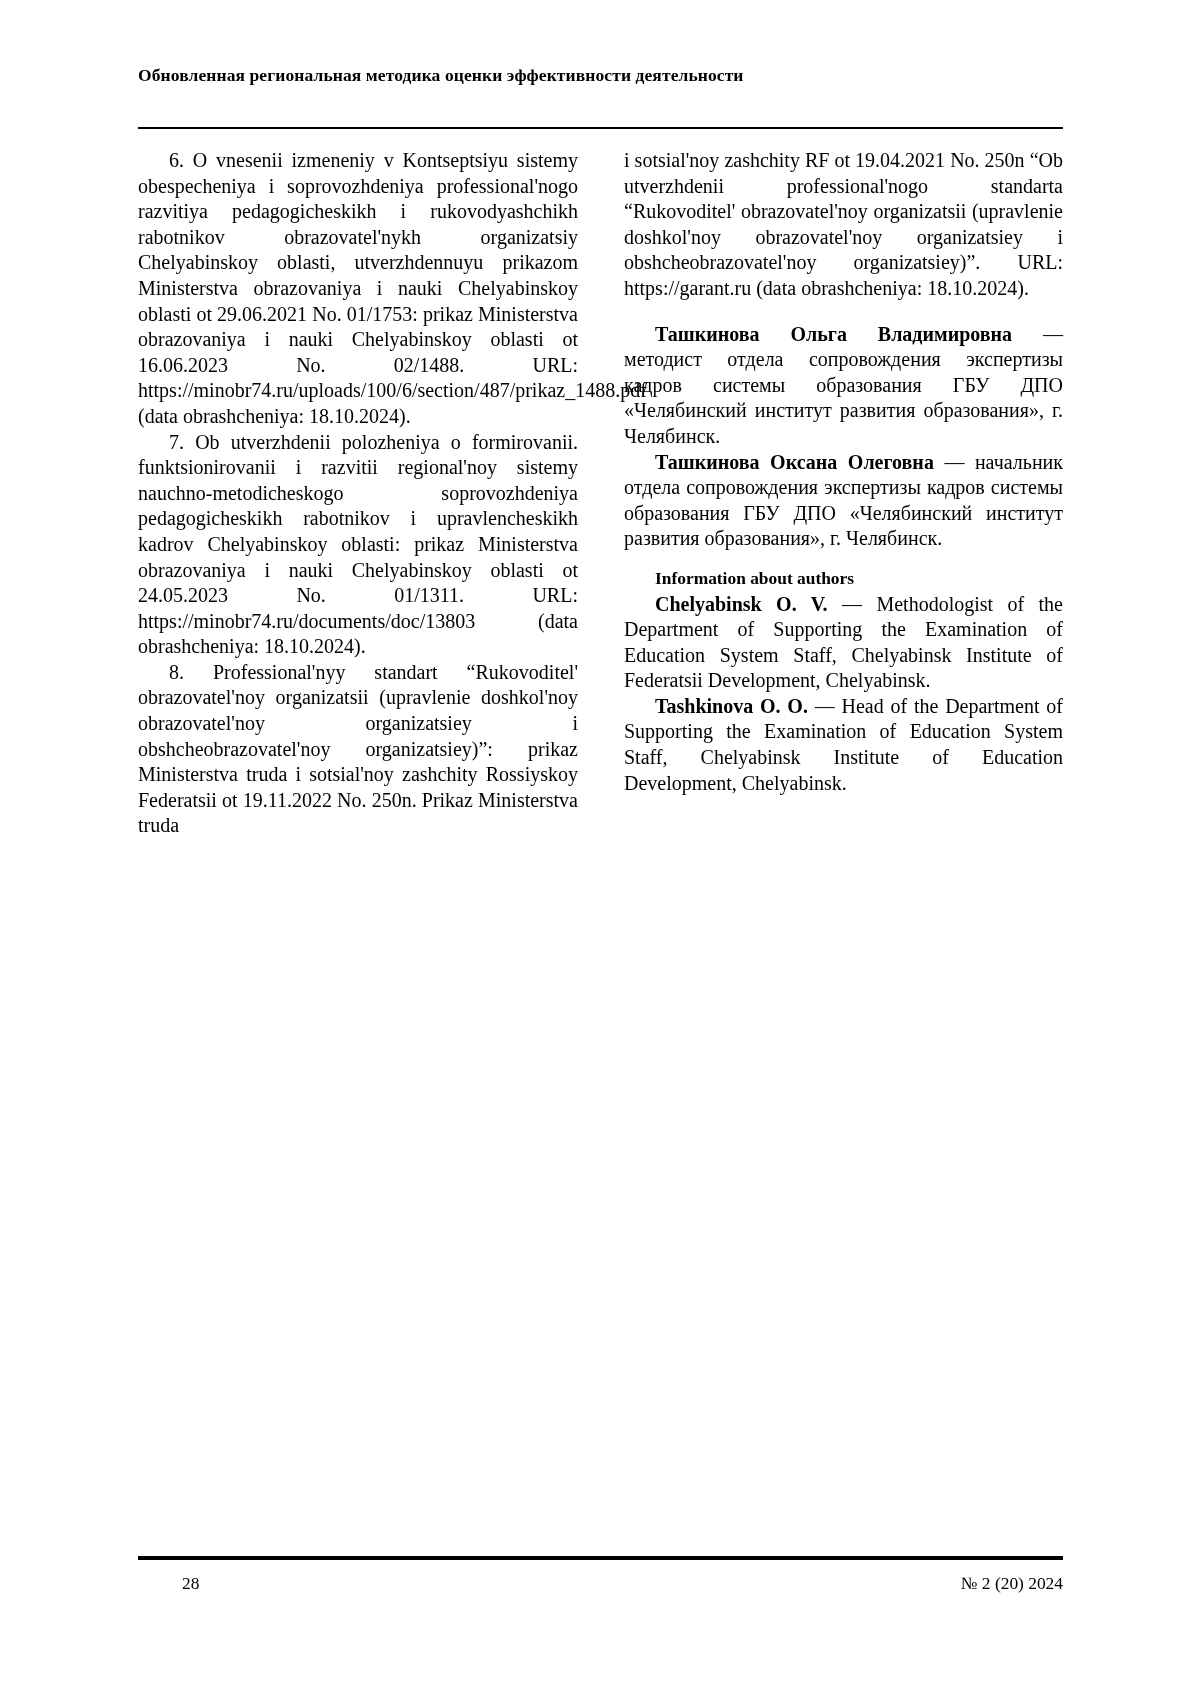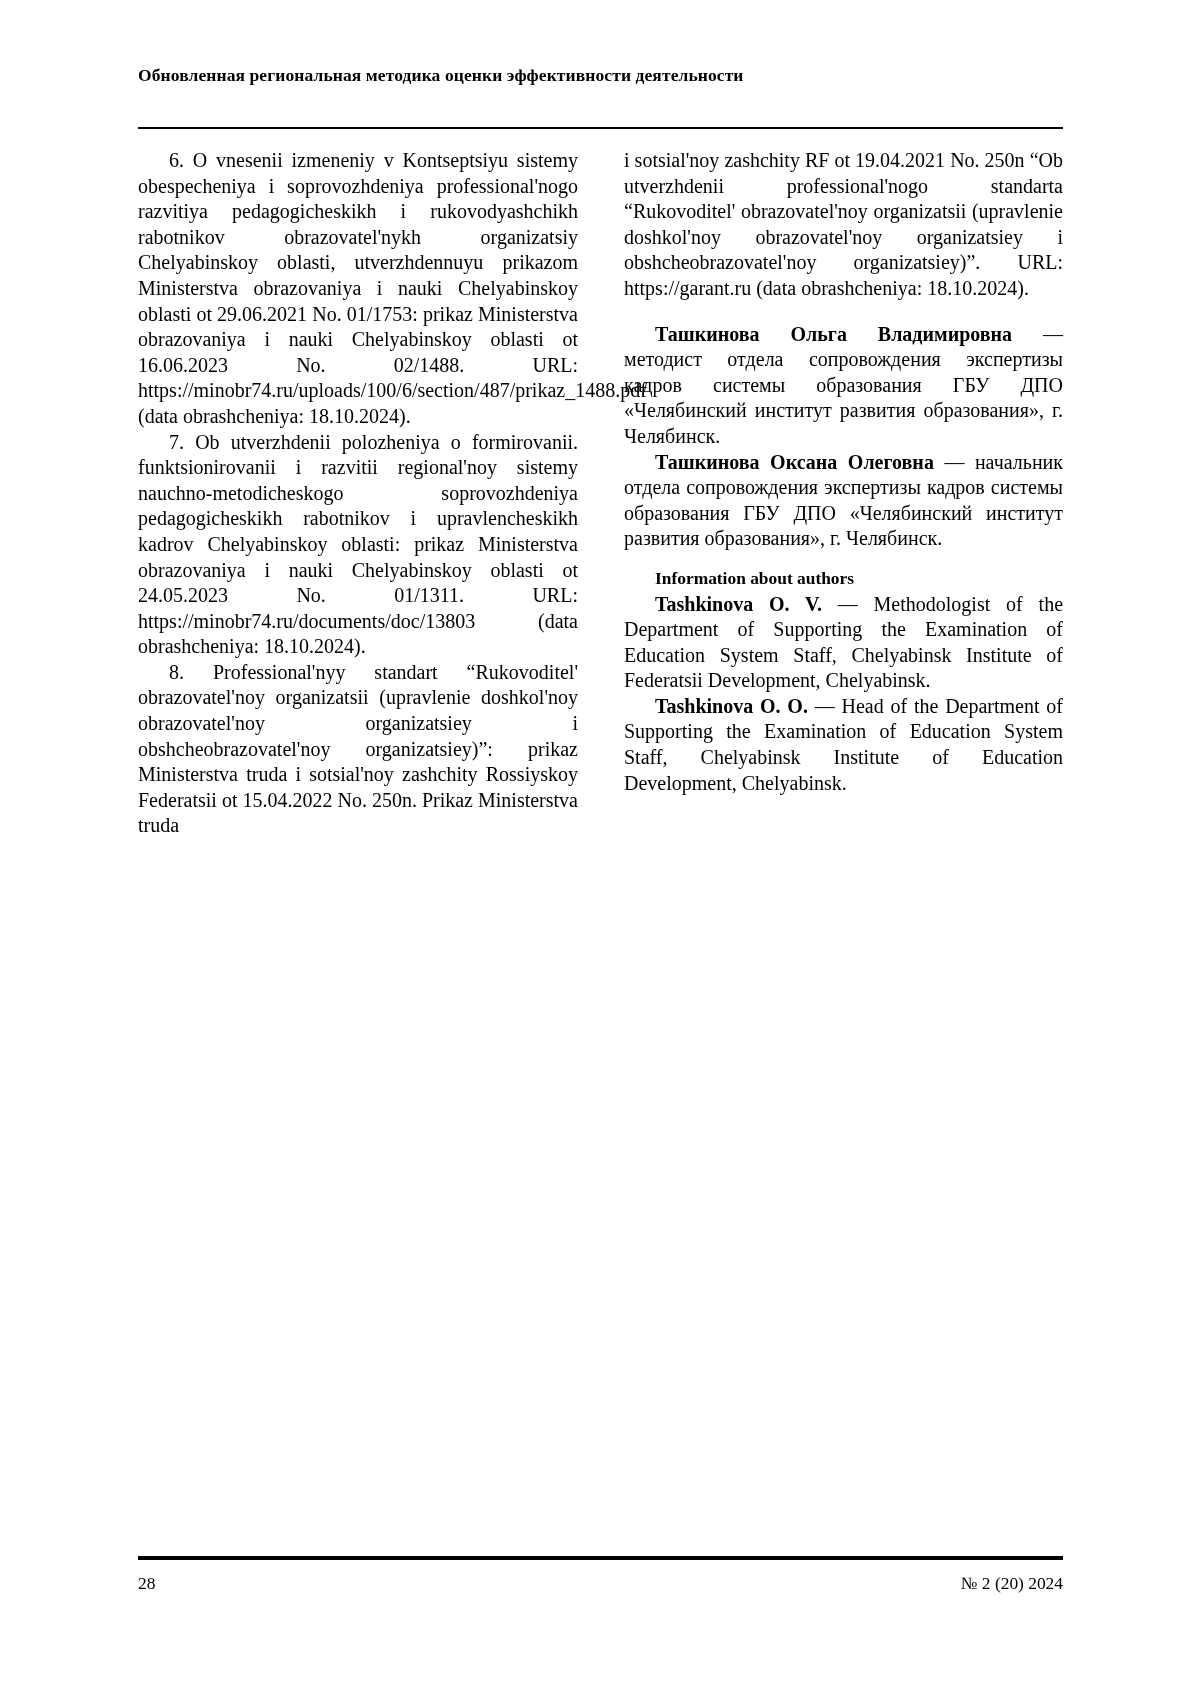--- a/index.html
+++ b/index.html
@@ -88,56 +88,56 @@
   }
   .footer {
     position: absolute;
     left: 138px;
     top: 1573px;
     width: 925px;
     display: flex;
     justify-content: space-between;
     font-size: 17.4px;
   }
-  .footer-left { text-align: center; }
+  .footer-left { text-align: center; margin-left: 44px; }
   .footer-right { text-align: left; }
 </style>
 </head>
 <body>
 
 <div class="page">
 
   <div class="header">
     <div class="header-line">Обновленная региональная методика оценки эффективности деятельности</div>
   </div>
   <div class="header-rule"></div>
 
   <div class="columns">
 
     <div class="col">
       <p class="indent">6. O vnesenii izmeneniy v Kontseptsiyu sistemy obespecheniya i soprovozhdeniya professional'nogo razvitiya pedagogicheskikh i rukovodyashchikh rabotnikov obrazovatel'nykh organizatsiy Chelyabinskoy oblasti, utverzhdennuyu prikazom Ministerstva obrazovaniya i nauki Chelyabinskoy oblasti ot 29.06.2021 No. 01/1753: prikaz Ministerstva obrazovaniya i nauki Chelyabinskoy oblasti ot 16.06.2023 No. 02/1488. URL: https://minobr74.ru/uploads/100/6/section/487/prikaz_1488.pdf (data obrashcheniya: 18.10.2024).</p>
       <p class="indent">7. Ob utverzhdenii polozheniya o formirovanii. funktsionirovanii i razvitii regional'noy sistemy nauchno-metodicheskogo soprovozhdeniya pedagogicheskikh rabotnikov i upravlencheskikh kadrov Chelyabinskoy oblasti: prikaz Ministerstva obrazovaniya i nauki Chelyabinskoy oblasti ot 24.05.2023 No. 01/1311. URL: https://minobr74.ru/documents/doc/13803 (data obrashcheniya: 18.10.2024).</p>
-      <p class="indent">8. Professional'nyy standart “Rukovoditel' obrazovatel'noy organizatsii (upravlenie doshkol'noy obrazovatel'noy organizatsiey i obshcheobrazovatel'noy organizatsiey)”: prikaz Ministerstva truda i sotsial'noy zashchity Rossiyskoy Federatsii ot 15.04.2022 No. 250n. Prikaz Ministerstva truda</p>
+      <p class="indent">8. Professional'nyy standart “Rukovoditel' obrazovatel'noy organizatsii (upravlenie doshkol'noy obrazovatel'noy organizatsiey i obshcheobrazovatel'noy organizatsiey)”: prikaz Ministerstva truda i sotsial'noy zashchity Rossiyskoy Federatsii ot 19.11.2022 No. 250n. Prikaz Ministerstva truda</p>
     </div>
 
     <div class="col">
       <p>i sotsial'noy zashchity RF ot 19.04.2021 No. 250n “Ob utverzhdenii professional'nogo standarta “Rukovoditel' obrazovatel'noy organizatsii (upravlenie doshkol'noy obrazovatel'noy organizatsiey i obshcheobrazovatel'noy organizatsiey)”. URL: https://garant.ru (data obrashcheniya: 18.10.2024).</p>
 
       <div class="spacer-md"></div>
       <p class="indent">
         <b class="name">Ташкинова Ольга Владимировна</b><span> — методист отдела сопровождения экспертизы кадров системы образования ГБУ ДПО «Челябинский институт развития образования», г. Челябинск.</span>
       </p>
       <p class="indent">
         <b class="name">Ташкинова Оксана Олеговна</b><span> — начальник отдела сопровождения экспертизы кадров системы образования ГБУ ДПО «Челябинский институт развития образования», г. Челябинск.</span>
       </p>
 
       <div class="spacer-sm"></div>
       <div class="sec-head nogap">Information about authors</div>
       <p class="indent">
-        <b class="name">Tashkinova O. V.</b><span> — Methodologist of the Department of Supporting the Examination of Education System Staff, Chelyabinsk Institute of Federatsii Development, Chelyabinsk.</span>
+        <b class="name">Chelyabinsk O. V.</b><span> — Methodologist of the Department of Supporting the Examination of Education System Staff, Chelyabinsk Institute of Federatsii Development, Chelyabinsk.</span>
       </p>
       <p class="indent">
         <b class="name">Tashkinova O. O.</b><span> — Head of the Department of Supporting the Examination of Education System Staff, Chelyabinsk Institute of Education Development, Chelyabinsk.</span>
       </p>
     </div>
 
   </div>
 
   <div class="footer-rule"></div>
   <div class="footer">

